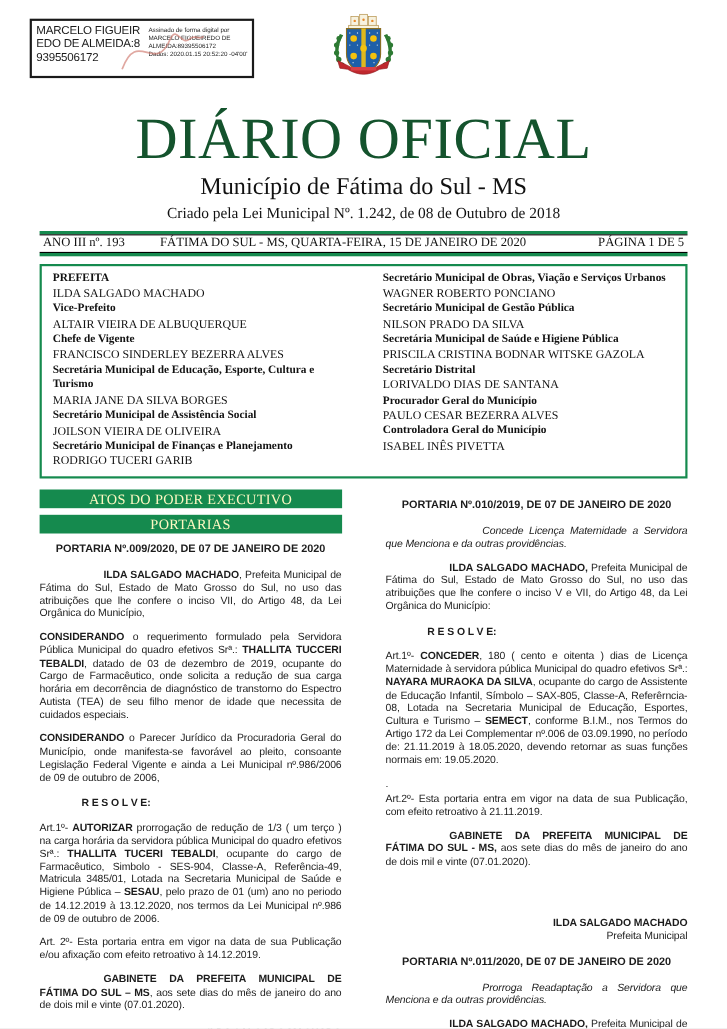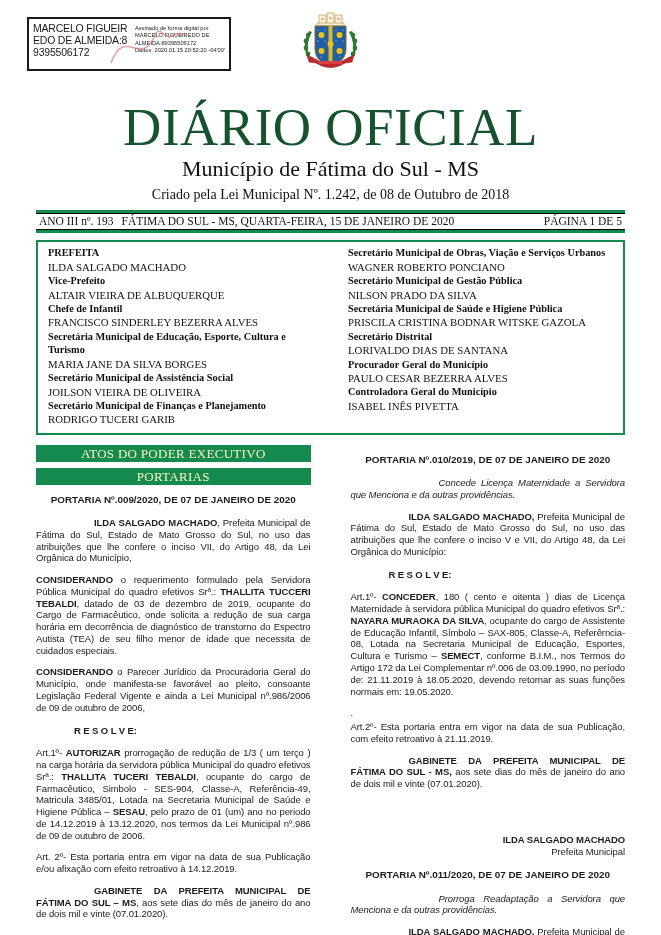--- a/index.html
+++ b/index.html
@@ -24,21 +24,21 @@
   .title{font-size:53px;line-height:1;letter-spacing:.5px;color:#14532d;margin-top:21px;}
   .subtitle{font-size:22px;line-height:1.1;margin-top:3px;}
   .creation{font-size:14px;margin-top:6px;}
   
   .infobar{margin:7px 36px 0;border-top:3px solid var(--green);border-bottom:3px solid var(--green);}
   .infobar-inner{
     border-top:1px solid #000;border-bottom:1px solid #000;
     display:flex;justify-content:space-between;align-items:center;
     font-size:11.5px;padding:1px 3px 2px;
   }
-  .infobar-left{display:flex;gap:8px;}
+  .infobar-left{display:flex;gap:32px;}
   
   .officials{
     margin:7px 36px 0;border:2px solid var(--green);
     display:grid;grid-template-columns:1fr 1fr;column-gap:35px;
     padding:4px 10px 6px;box-sizing:border-box;min-height:190px;
   }
   .off-role{font-weight:bold;font-size:10.3px;line-height:1.32;}
   .off-name{font-size:10.8px;line-height:1.32;}
   
   .columns{
@@ -154,21 +154,21 @@
       <span>PÁGINA 1 DE 5</span>
     </div>
   </div>
 
   <div class="officials">
     <div>
         <div class="off-role">PREFEITA</div>
         <div class="off-name">ILDA SALGADO MACHADO</div>
         <div class="off-role">Vice-Prefeito</div>
         <div class="off-name">ALTAIR VIEIRA DE ALBUQUERQUE</div>
-        <div class="off-role">Chefe de Infantil</div>
+        <div class="off-role">Chefe de Vigente</div>
         <div class="off-name">FRANCISCO SINDERLEY BEZERRA ALVES</div>
         <div class="off-role">Secretária Municipal de Educação, Esporte, Cultura e Turismo</div>
         <div class="off-name">MARIA JANE DA SILVA BORGES</div>
         <div class="off-role">Secretário Municipal de Assistência Social</div>
         <div class="off-name">JOILSON VIEIRA DE OLIVEIRA</div>
         <div class="off-role">Secretário Municipal de Finanças e Planejamento</div>
         <div class="off-name">RODRIGO TUCERI GARIB</div>
       </div>
     <div>
         <div class="off-role">Secretário Municipal de Obras, Viação e Serviços Urbanos</div>

